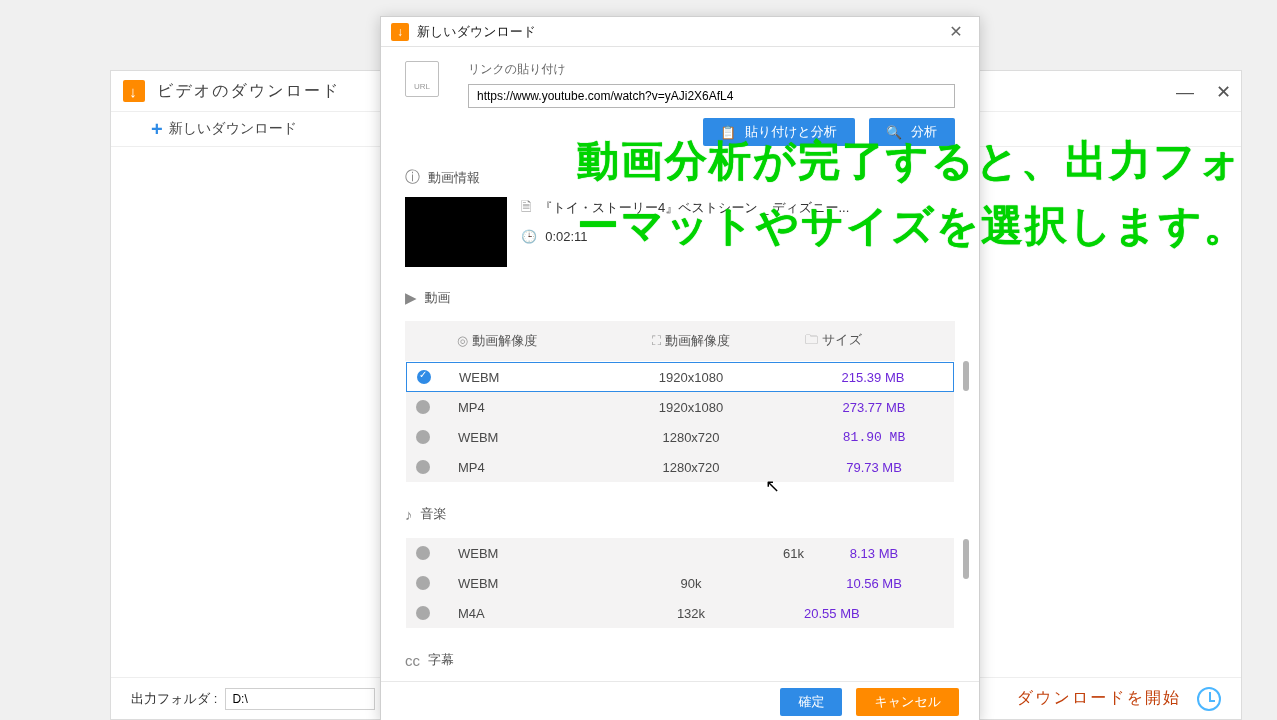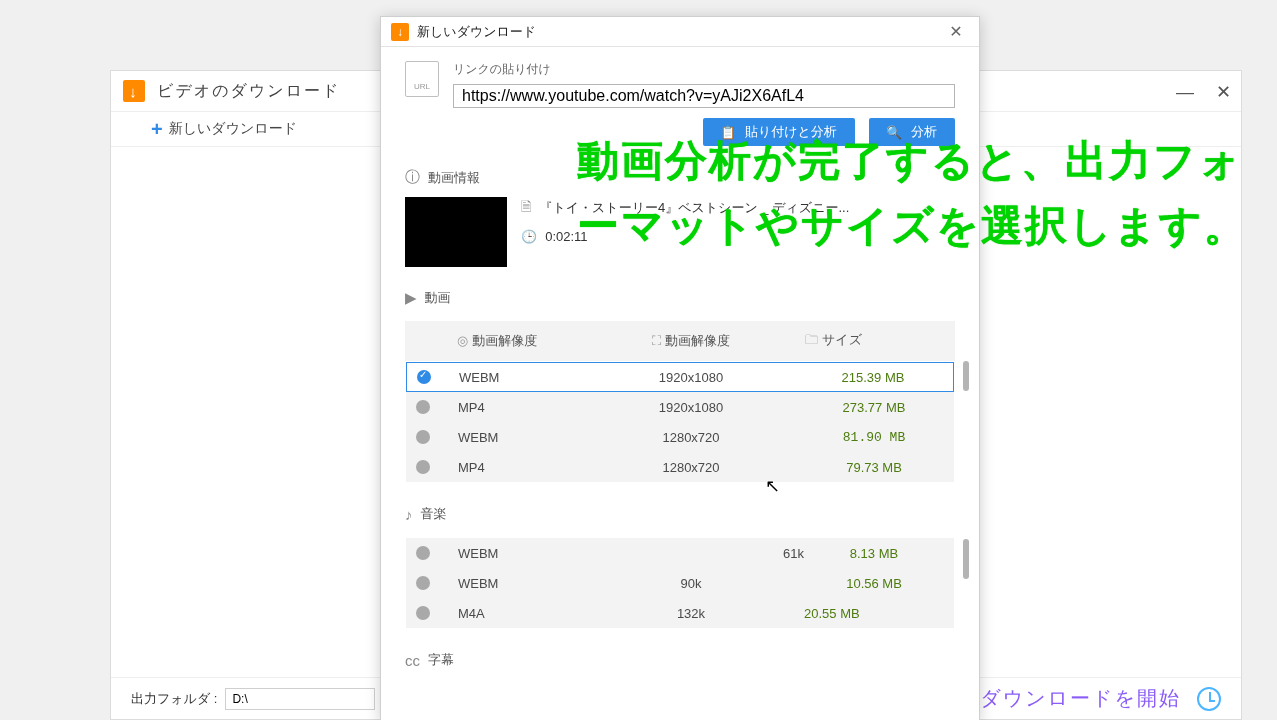--- a/index.html
+++ b/index.html
@@ -31,21 +31,21 @@
 
   .bg-bottom {
     position:absolute; left:0; right:0; bottom:0; height:42px;
     border-top:1px solid #eee; display:flex; align-items:center; padding:0 20px;
     font-size:13px; color:#333;
   }
   .bg-bottom .path-input{
     margin-left:8px; border:1px solid #cfcfcf; height:22px; width:150px; padding:0 6px; font-size:12px;
   }
   .bg-bottom .bg-btn-disabled{
-    position:absolute; right:60px; color:#8b5cf6; font-size:20px; letter-spacing:2px;
+    position:absolute; right:60px; color:#c2410c; font-size:16px; letter-spacing:2px;
   }
   .bg-bottom .clock{
     position:absolute; right:20px; width:24px; height:24px; border:2px solid #4bb6ff; border-radius:50%;
   }
   .bg-bottom .clock::before{content:""; position:absolute; left:50%; top:3px; width:2px; height:8px; background:#4bb6ff;}
   .bg-bottom .clock::after {content:""; position:absolute; left:50%; top:11px; width:6px; height:2px; background:#4bb6ff;}
 
   
   .modal {
     position:absolute; left:380px; top:16px; width:600px; height:706px;
@@ -58,26 +58,26 @@
   }
   .modal-title .app-icon{
     width:18px; height:18px; background:#ff8a00; color:#fff; display:inline-flex;
     align-items:center; justify-content:center; font-size:12px; margin-right:8px; border-radius:2px;
   }
   .modal-title .close{ margin-left:auto; width:26px; text-align:center; font-size:16px; color:#666; cursor:default;}
 
   .modal-body{flex:1; overflow:hidden; padding:14px 24px 0 24px; position:relative;}
 
   .row-label{font-size:12px; color:#666; margin-bottom:6px;}
-  .link-row{display:flex; align-items:flex-start; gap:14px;}
+  .link-row{display:flex; align-items:flex-start; gap:29px;}
   .url-icon{width:34px; height:36px; border:1px solid #bfbfbf; border-radius:2px;}
   .url-icon::after{content:"URL"; display:block; font-size:8px; color:#999; text-align:center; margin-top:20px;}
   .link-col{flex:1;}
   .url-input{
-    width:100%; height:24px; border:1px solid #b5b5b5; padding:0 8px; font-size:16px;
+    width:100%; height:24px; border:1px solid #b5b5b5; padding:0 8px; font-size:12px;
   }
   .analyze-buttons{display:flex; justify-content:flex-end; gap:14px; margin-top:10px;}
   .btn{
     height:28px; padding:0 18px; border:none; background:#2f8be6; color:#fff;
     font-size:13px; display:inline-flex; align-items:center; gap:8px; border-radius:2px;
   }
   .btn .ico{font-size:13px;}
 
   .section-head{display:flex; align-items:center; gap:8px; margin-top:22px; color:#555; font-size:13px;}
   .section-head .ico{font-size:15px; color:#888;}
@@ -98,21 +98,21 @@
   .grid-row{height:30px; padding:0 10px; color:#4a4a4a; background:#f4f3f3;}
   .grid-row + .grid-row{border-top:0;}
   .grid-row.selected{background:#fff; border:1px solid #2f8be6;}
   .grid-row .radio{width:14px; height:14px; border-radius:50%; background:#a9a9a9;}
   .grid-row.selected .radio{
      background:#2f8be6; position:relative;
   }
   .grid-row.selected .radio::after{
      content:"✓"; color:#fff; font-size:10px; position:absolute; left:2px; top:-1px;
   }
-  .grid-row .c-size{color:#4d7c0f;}
+  .grid-row .c-size{color:#6d28d9;}
   .scrollbar{position:absolute; right:-14px; top:40px; width:6px; height:30px; background:#b4b4b4; border-radius:3px;}
   .audio-grid .grid-row{grid-template-columns:42px 120px 1fr 140px;}
   .audio-grid{position:relative;}
   .audio-grid .scrollbar{top:2px; height:40px;}
 
   .modal-footer{
     height:40px; border-top:1px solid #e8e8e8; display:flex; justify-content:flex-end;
     align-items:center; gap:14px; padding:0 20px;
   }
   .modal-footer .btn-blue  {background:#2f8be6;}
@@ -268,16 +268,24 @@
       <div class="scrollbar"></div>
     </div>
 
     <div class="section-head" style="">
       <span class="ico">ᴄᴄ</span>
       <span>字幕</span>
     </div>
 
   </div>
 
+  <div class="modal-footer">
+    <button class="btn btn-blue">
+        <span>確定</span>
+      </button>
+    <button class="btn btn-orange">
+        <span>キャンセル</span>
+      </button>
+  </div>
 </div>
 
 <div class="overlay-text">動画分析が完了すると、出力フォーマットやサイズを選択します。</div>
 <div class="cursor">↖</div>
 
 </body></html>

